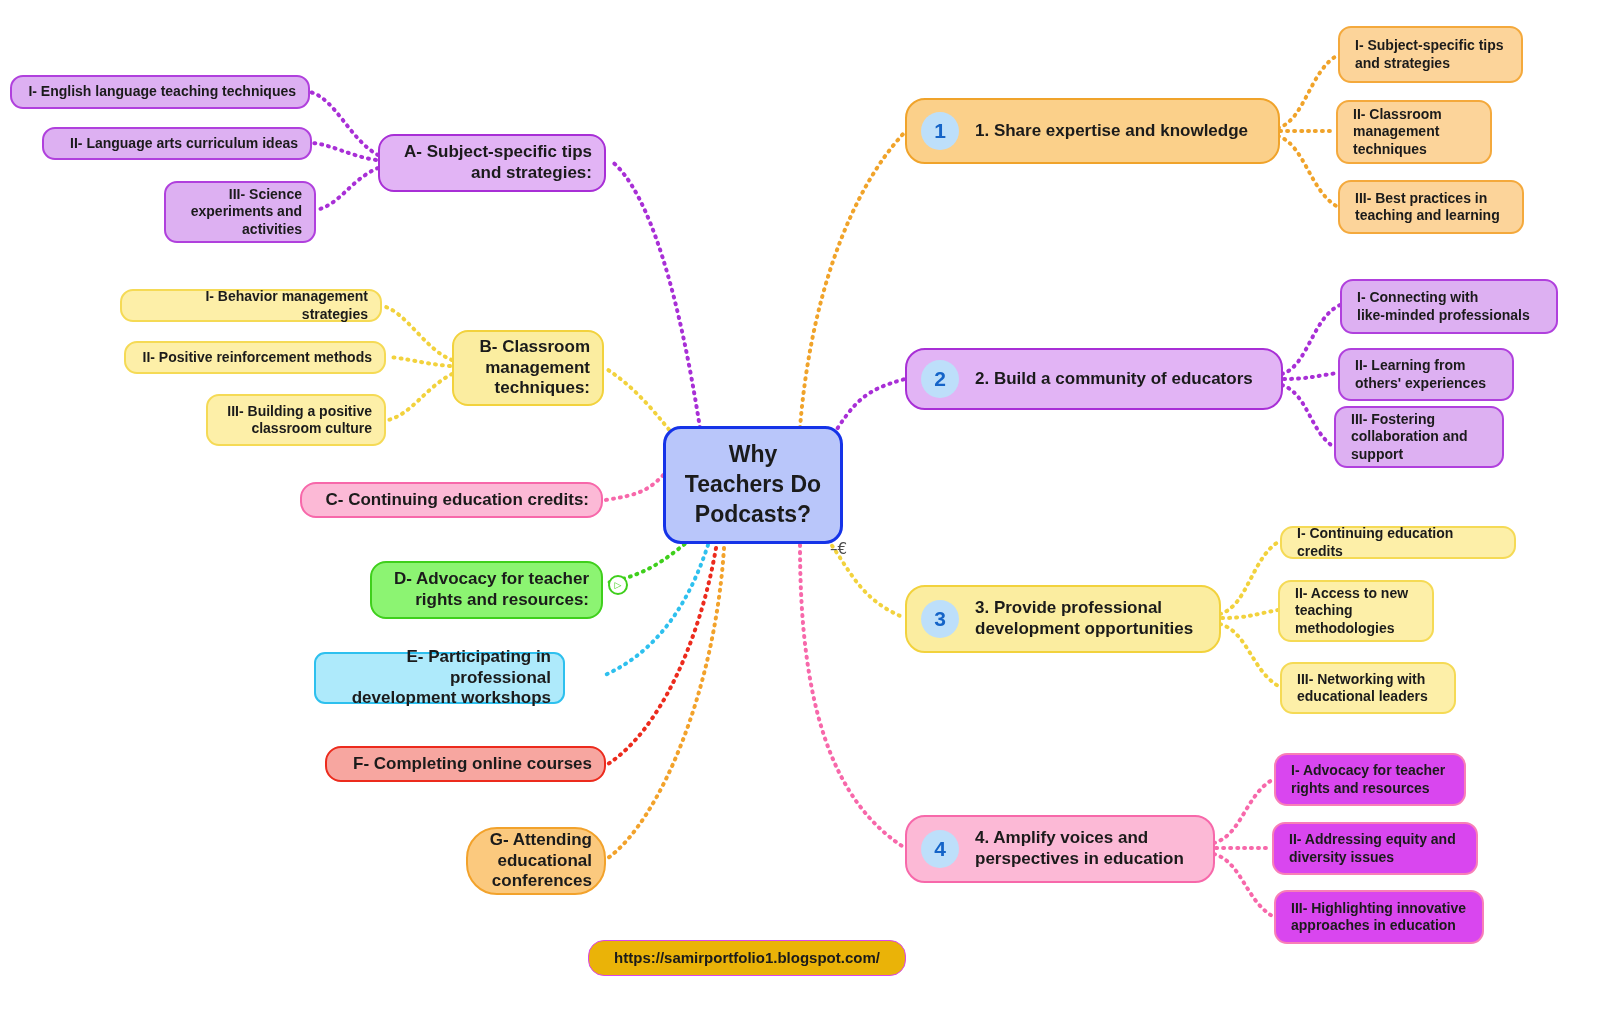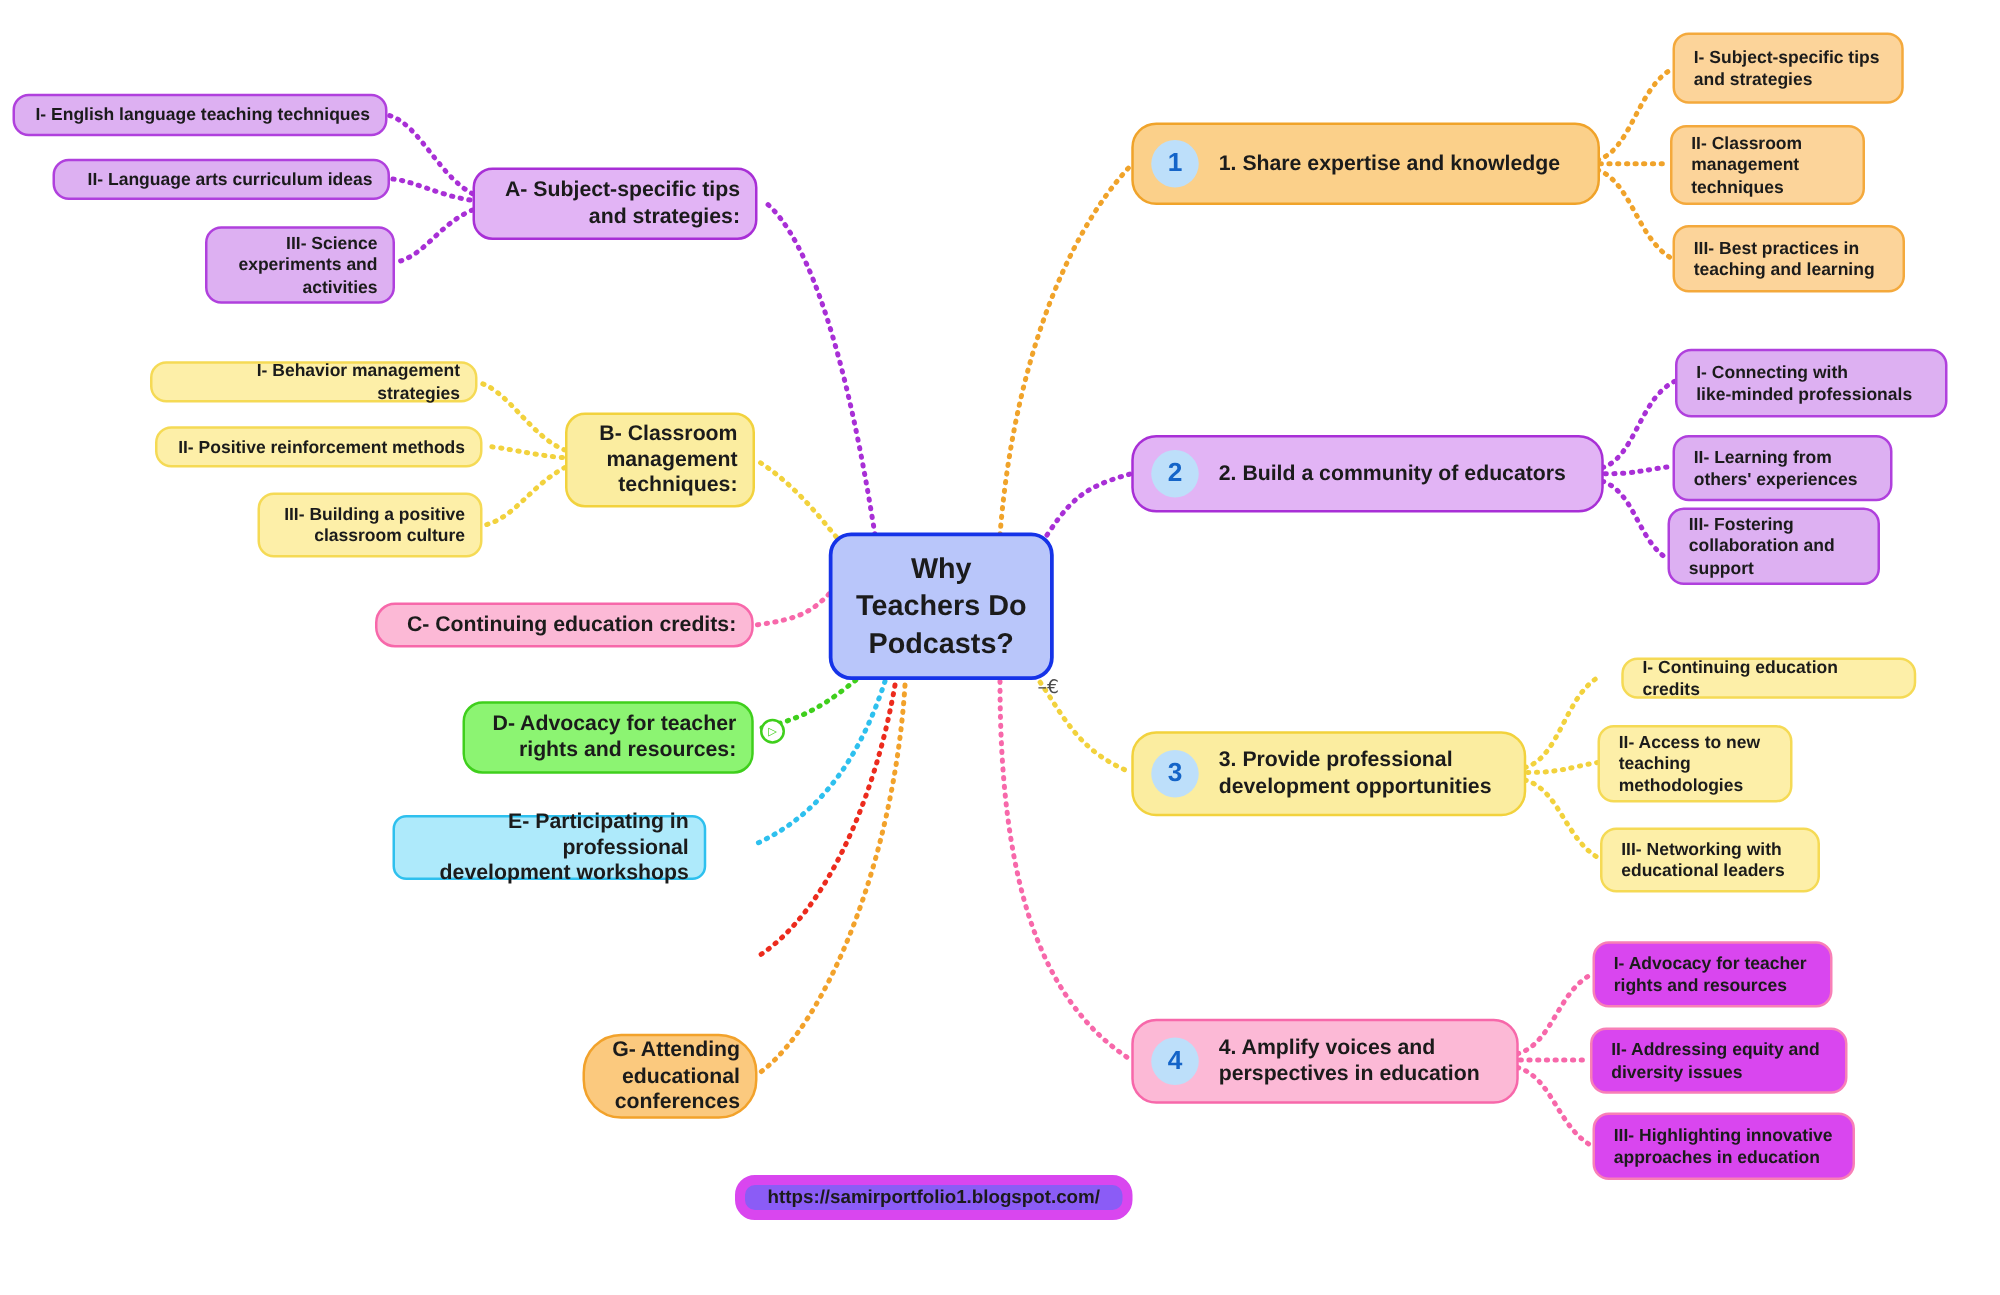--- a/index.html
+++ b/index.html
@@ -81,22 +81,22 @@
   }
   .main-node .txt { font-size: 17px; }
 
   
   .sub-node { font-size: 14px; border-radius: 13px; padding-left: 15px; }
 
   
   .cat-node { font-size: 17px; border-radius: 16px; }
 
   .url-node {
-    background: #8b5cf6;
-    border: 8px solid #d946ef;
+    background: #eab308;
+    border: 1px solid #d946ef;
     border-radius: 16px;
     font-size: 15px;
     justify-content: flex-end;
   }
   .url-node .txt { text-align: center; }
 
   
   .c-orange   { background: #fbd08a; border-color: #f0a32a; }
   .c-orange2  { background: #fcd49a; border-color: #f4a93c; }
   .c-purple   { background: #e2b4f5; border-color: #a82fd6; }
@@ -222,21 +222,21 @@
     <span class="txt">III- Fostering
 collaboration and
 support</span>
   </div>
 
   <div class="node main-node c-yellow align-left" style="left:905px; top:585px; width:316px; height:68px;">
     <span class="badge">3</span>
     <span class="txt">3. Provide professional
 development opportunities</span>
   </div>
-  <div class="node sub-node c-yellow2 align-left" style="left:1280px; top:526px; width:236px; height:33px;margin-left:17px;">
+  <div class="node sub-node c-yellow2 align-left" style="left:1280px; top:526px; width:236px; height:33px;">
     <span class="txt">I- Continuing education credits</span>
   </div>
   <div class="node sub-node c-yellow2 align-left" style="left:1278px; top:580px; width:156px; height:62px;">
     <span class="txt">II- Access to new
 teaching
 methodologies</span>
   </div>
   <div class="node sub-node c-yellow2 align-left" style="left:1280px; top:662px; width:176px; height:52px;">
     <span class="txt">III- Networking with
 educational leaders</span>
@@ -300,20 +300,23 @@
     <span class="txt">D- Advocacy for teacher
 rights and resources:</span>
   </div>
   <span class="marker-play" style="left:608px; top:575px;">▷</span>
 
   <div class="node cat-node c-cyan align-right" style="left:314px; top:652px; width:251px; height:52px;border-radius:11px;">
     <span class="txt">E- Participating in professional
 development workshops</span>
   </div>
 
+  <div class="node cat-node c-red align-right" style="left:325px; top:746px; width:281px; height:36px;">
+    <span class="txt">F- Completing online courses</span>
+  </div>
 
   <div class="node cat-node c-amber align-right" style="left:466px; top:827px; width:140px; height:68px;border-radius:31px;">
     <span class="txt">G- Attending
 educational
 conferences</span>
   </div>
 
   <div class="node url-node" style="left:588px; top:940px; width:318px; height:36px;">
     <span class="txt">https://samirportfolio1.blogspot.com/</span>
   </div>

